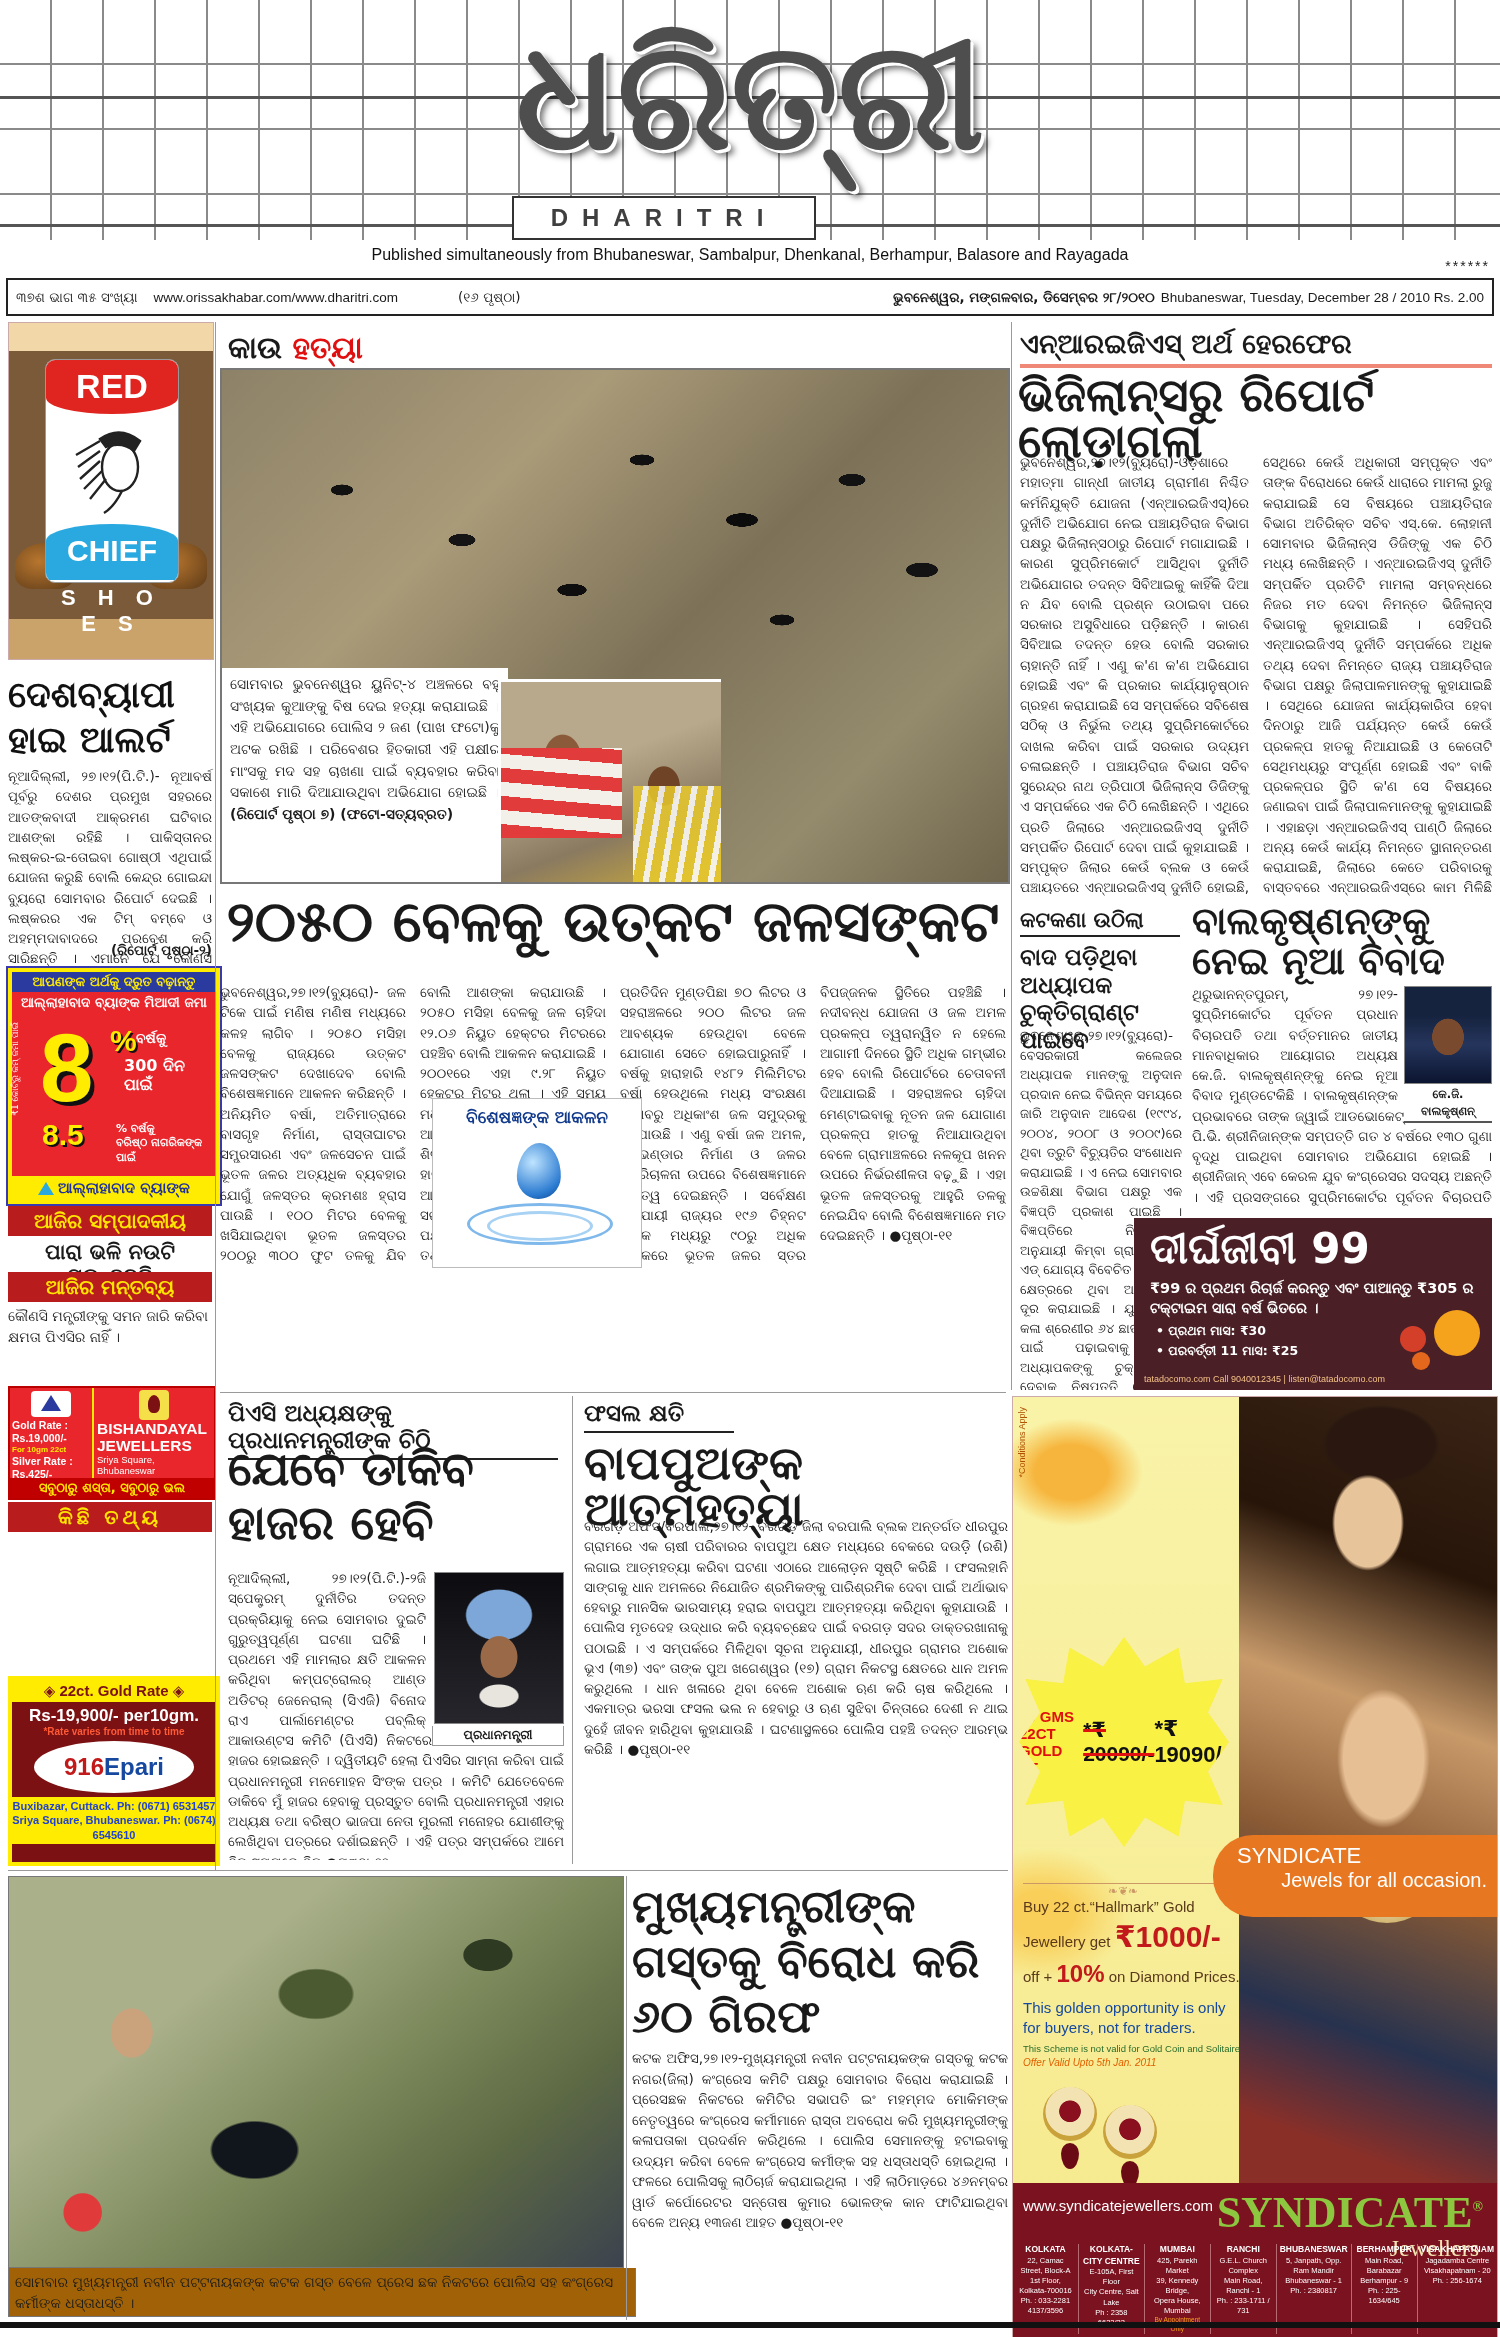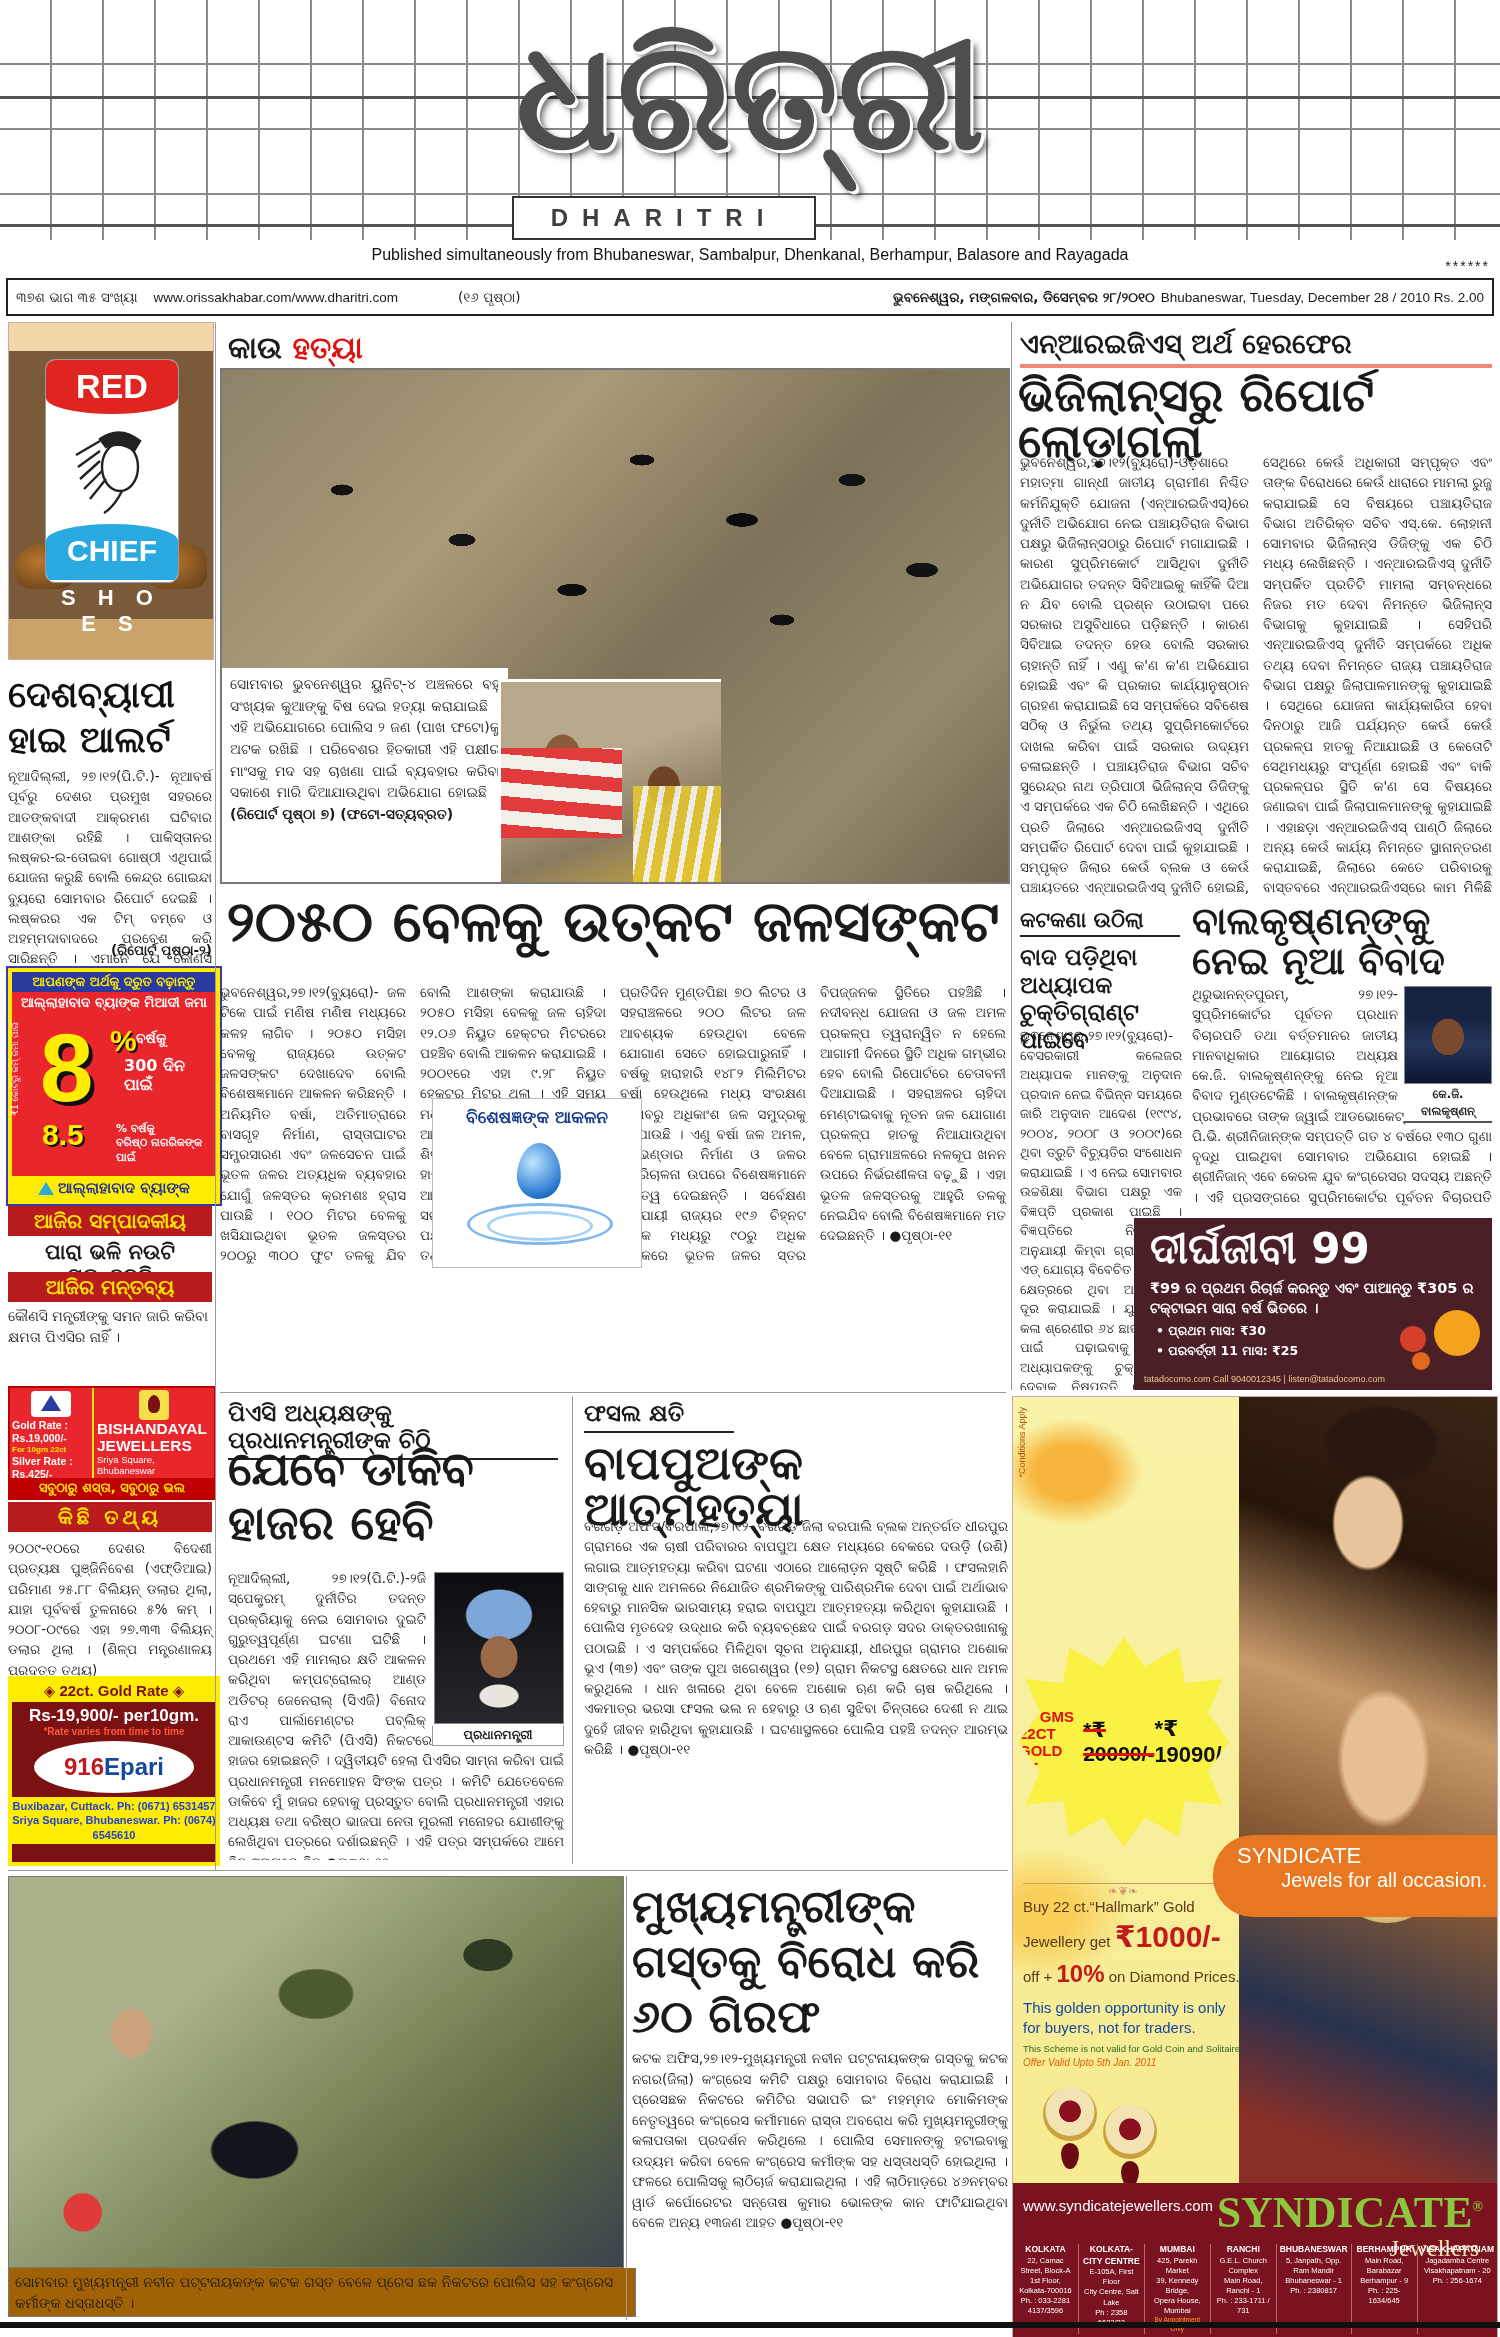--- a/index.html
+++ b/index.html
@@ -310,21 +310,20 @@
     </div>
     <div class="rcol">
       <div class="gan"></div>
       <div class="brand">BISHANDAYAL JEWELLERS</div>
       <div class="addr">Sriya Square, Bhubaneswar</div>
     </div>
     <div class="strip odia">ସବୁଠାରୁ ଶସ୍ତା, ସବୁଠାରୁ ଭଲ</div>
   </div>
 
   <div class="abs bband facts-band odia">କିଛି ତଥ୍ୟ</div>
-  <div class="abs facts-text odia just">୨୦୦୯-୧୦ରେ ଦେଶର ବିଦେଶୀ ପ୍ରତ୍ୟକ୍ଷ ପୁଞ୍ଜିନିବେଶ (ଏଫ୍‌ଡିଆଇ) ପରିମାଣ ୨୫.୮୮ ବିଲିୟନ୍ ଡଲାର ଥିଲା, ଯାହା ପୂର୍ବବର୍ଷ ତୁଳନାରେ ୫% କମ୍ । ୨୦୦୮-୦୯ରେ ଏହା ୨୭.୩୩ ବିଲିୟନ୍ ଡଲାର ଥିଲା । (ଶିଳ୍ପ ମନ୍ତ୍ରଣାଳୟ ପ୍ରଦତ୍ତ ତଥ୍ୟ)</div>
 
   <div class="abs epari">
     <div class="band">◈ <span>22ct. Gold Rate</span> ◈</div>
     <div class="rate">Rs-19,900/- per10gm.</div>
     <div class="varies">*Rate varies from time to time</div>
     <div class="oval">
         <span class="n">916</span>
         <span class="e">Epari</span>
       </div>
     <div class="addr">Buxibazar, Cuttack. Ph: (0671) 6531457 Sriya Square, Bhubaneswar. Ph: (0674) 6545610</div>

